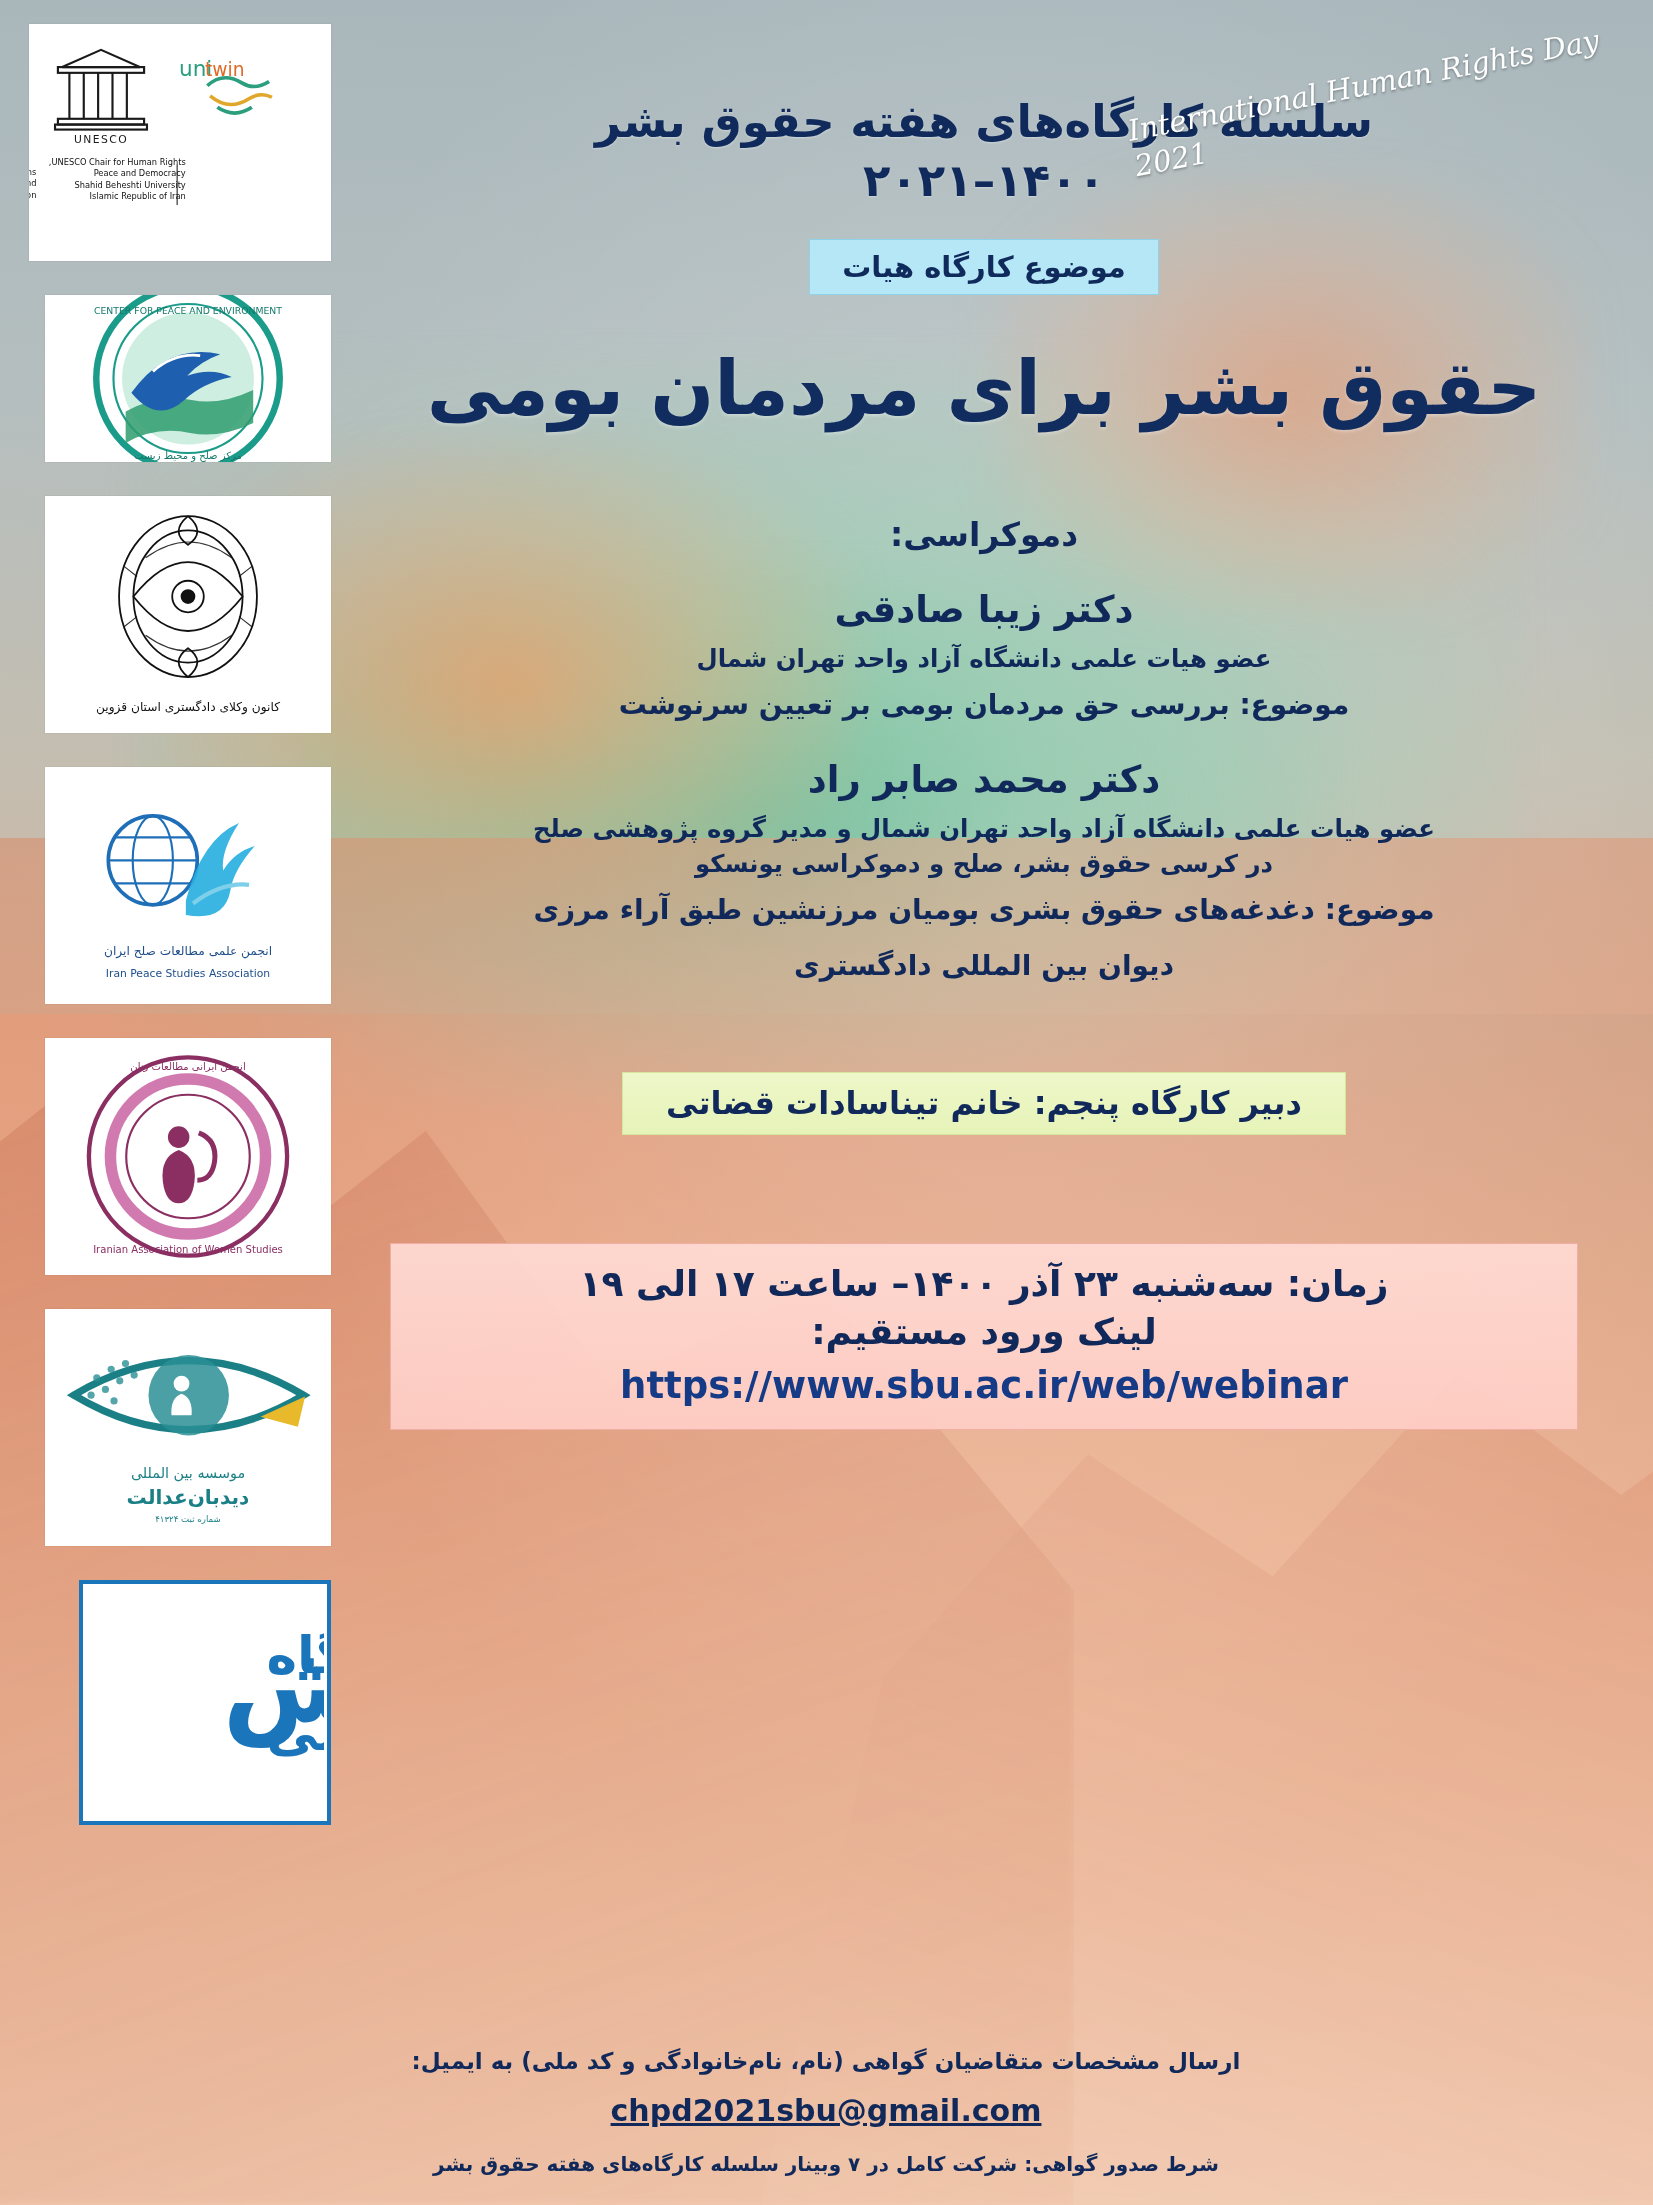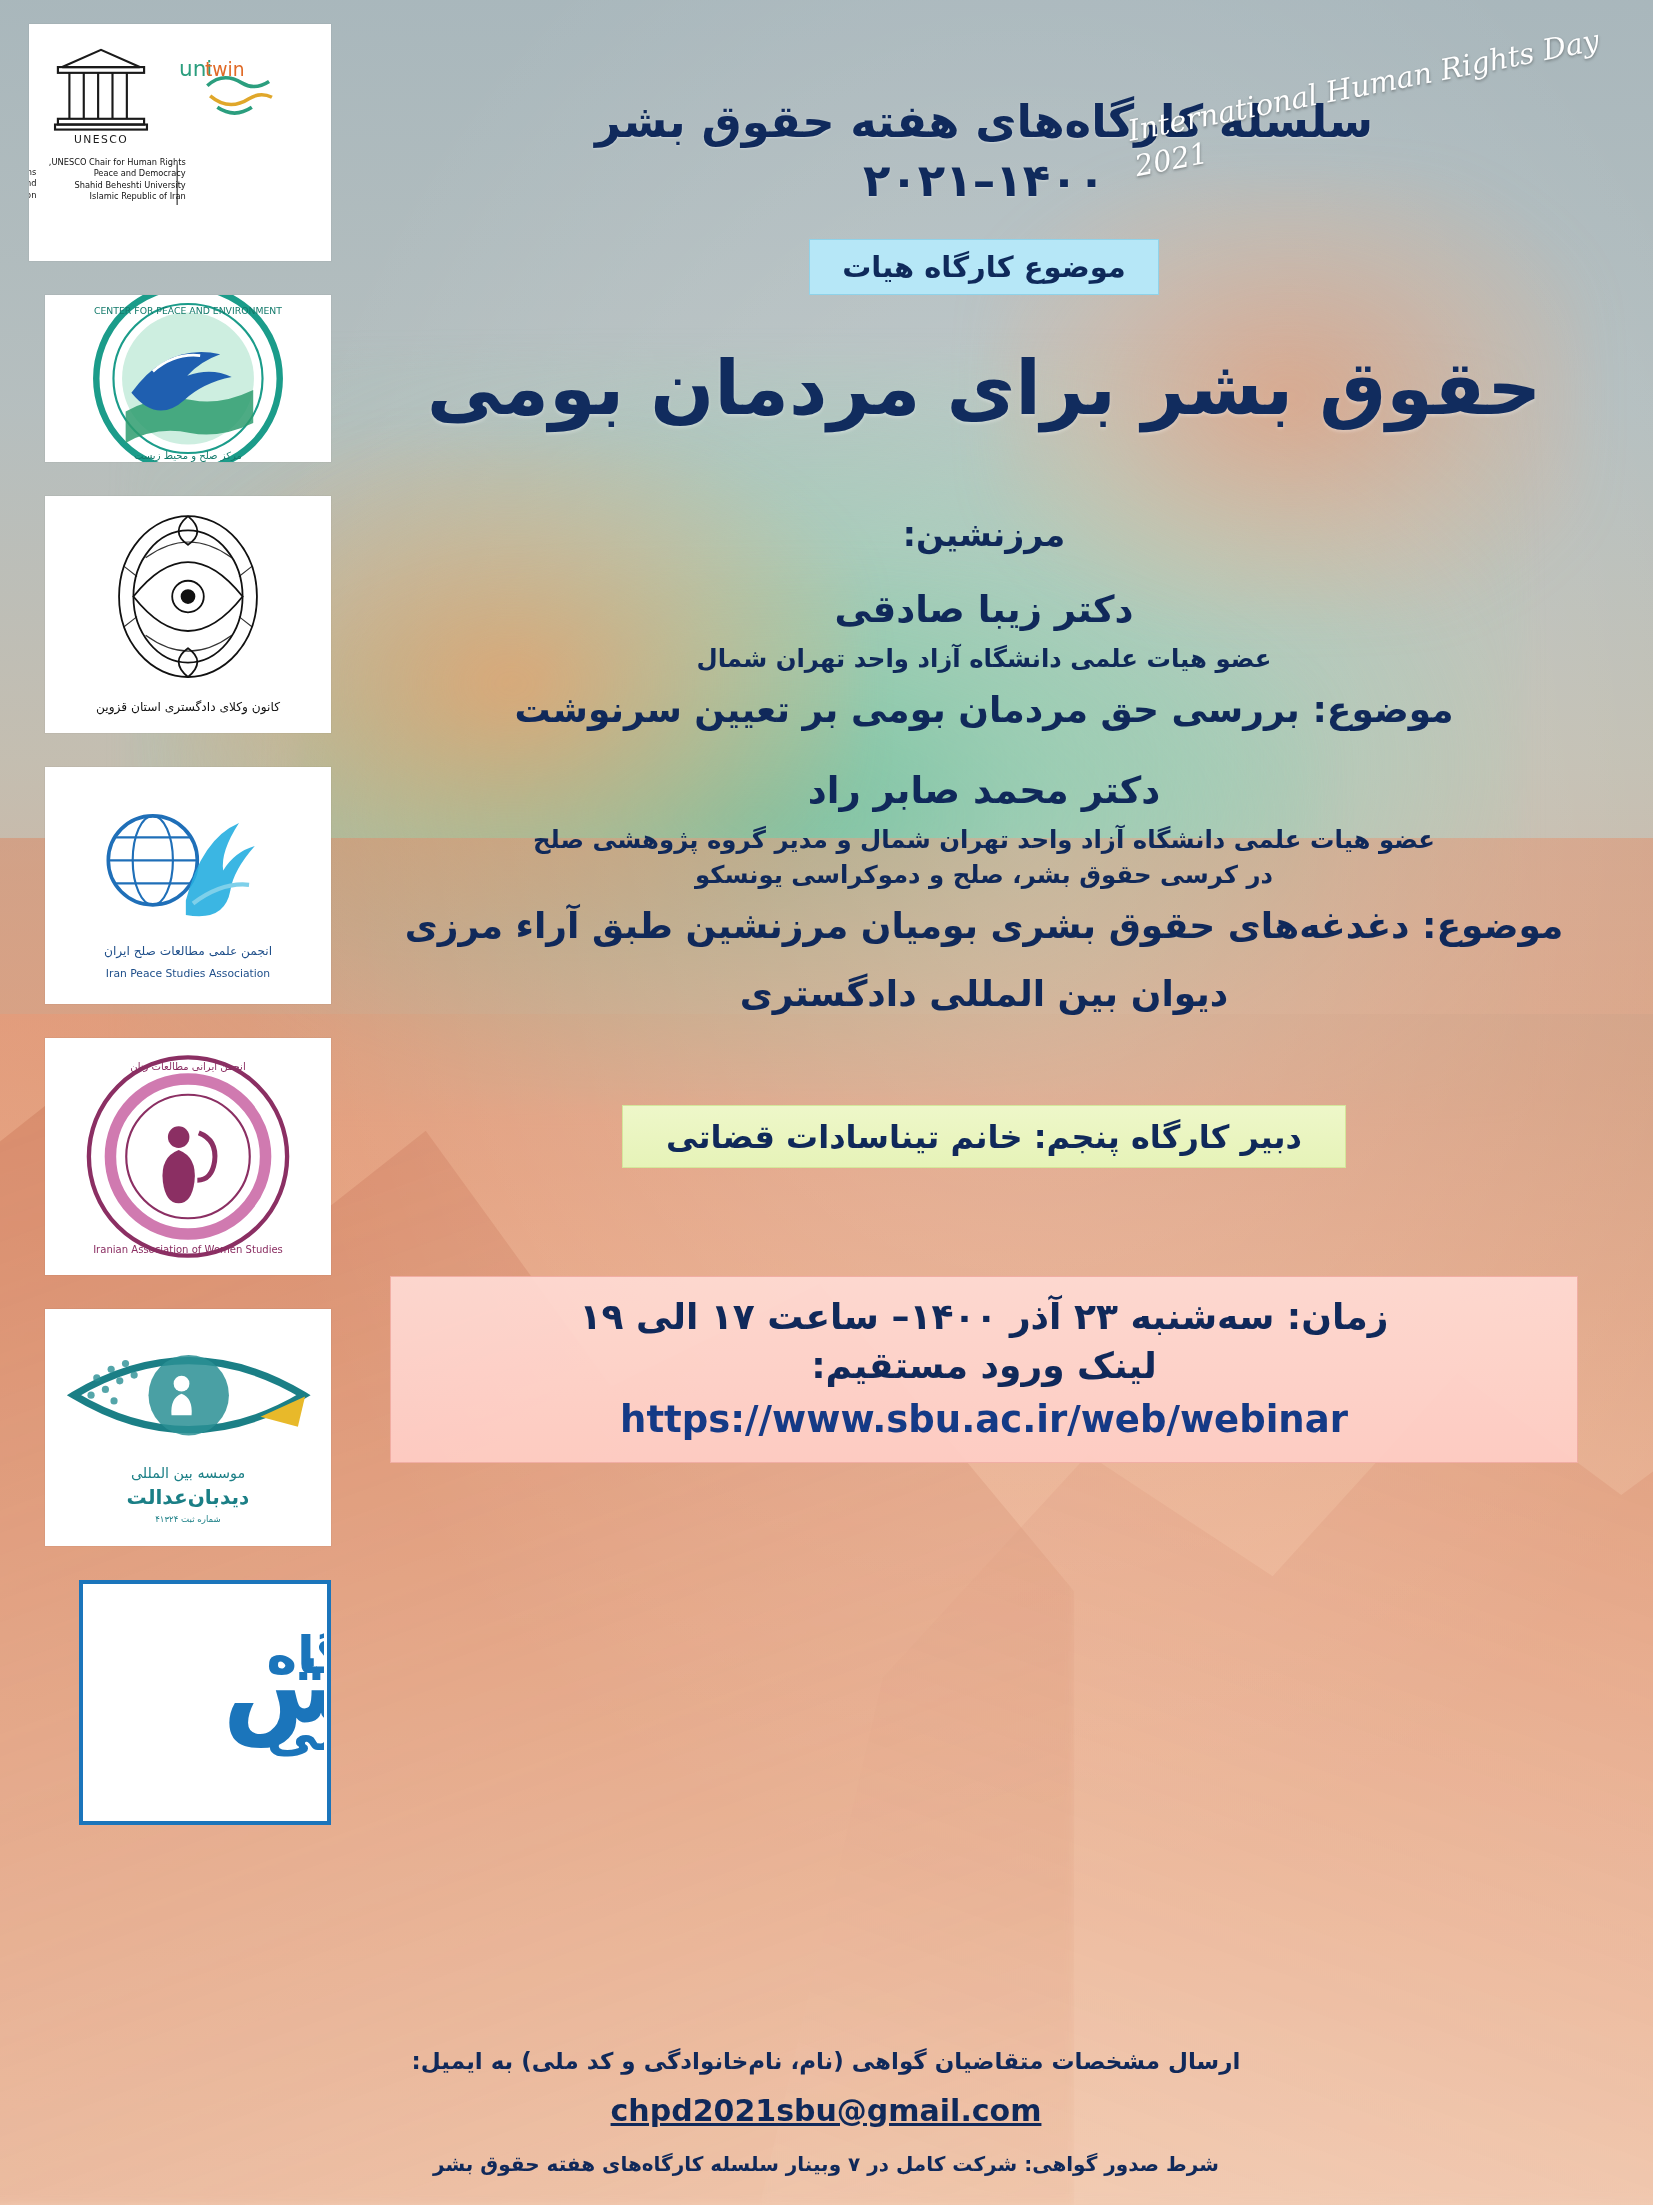--- a/index.html
+++ b/index.html
@@ -189,21 +189,21 @@
   }
   .speaker-affil {
     margin-top: 10px;
     font-size: 24.4px;
     font-weight: bold;
     color: #10295a;
     line-height: 1.45;
   }
   .speaker-topic {
     margin-top: 8.6px;
-    font-size: 36px;
+    font-size: 28px;
     font-weight: bold;
     color: #10295a;
     line-height: 1.4;
   }
 
   .secretary {
     display: inline-block;
     margin-top: 86px;
     background: linear-gradient(180deg, #eef7c9 0%, #e6f3b8 100%);
     border: 0.7px solid #d4e79a;
@@ -444,21 +444,21 @@
 
     <div class="series-title">
       <span>سلسله کارگاه‌های هفته حقوق بشر</span>
       <span class="line2">۱۴۰۰–۲۰۲۱</span>
     </div>
 
     <div class="topic-badge">موضوع کارگاه هیات</div>
 
     <div class="main-title">حقوق بشر برای مردمان بومی</div>
 
-    <div class="speakers-label">مرزنشین:</div>
+    <div class="speakers-label">دموکراسی:</div>
 
     <div>
       <div class="speaker-name">دکتر زیبا صادقی</div>
       <div class="speaker-affil">عضو هیات علمی دانشگاه آزاد واحد تهران شمال</div>
       <div class="speaker-topic">موضوع:  بررسی حق مردمان بومی بر تعیین سرنوشت</div>
     </div>
 
     <div>
       <div class="speaker-name">دکتر محمد صابر راد</div>
       <div class="speaker-affil">عضو هیات علمی دانشگاه آزاد واحد تهران شمال و مدیر گروه پژوهشی صلح</div>

